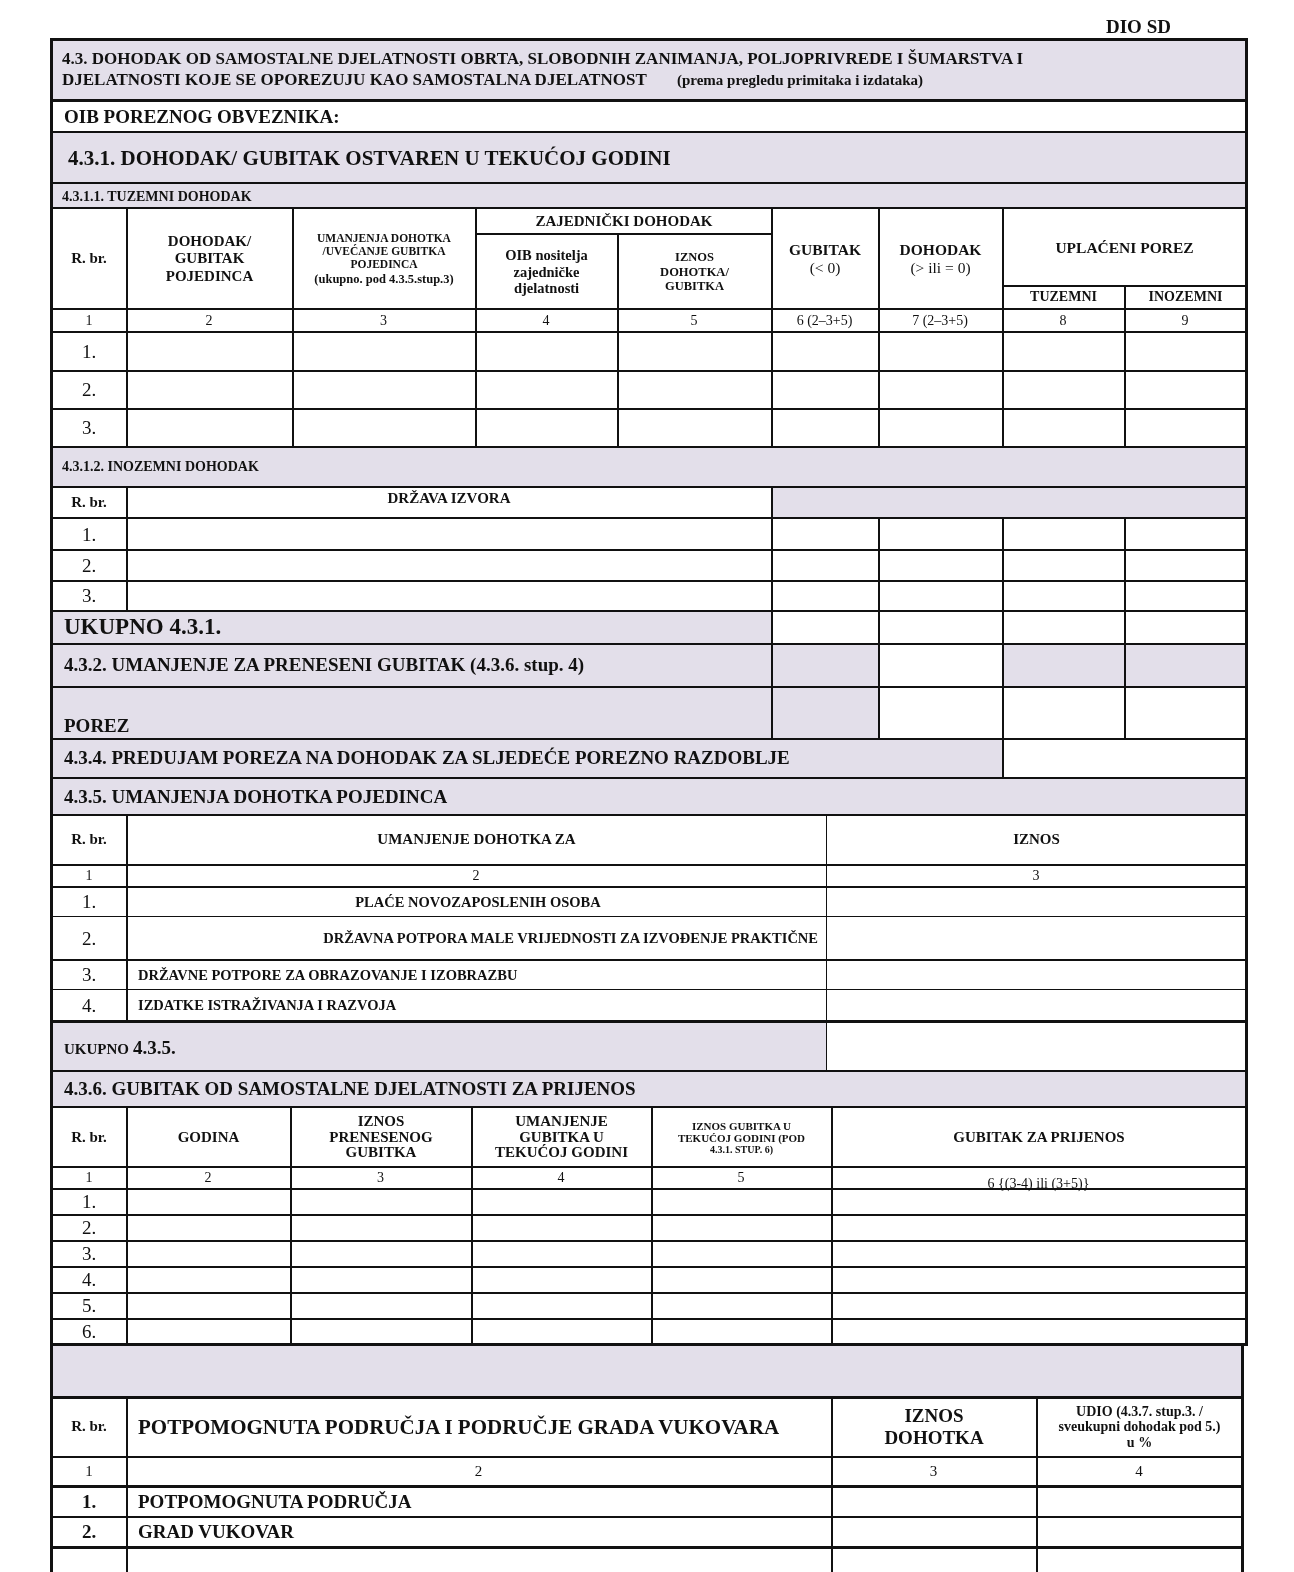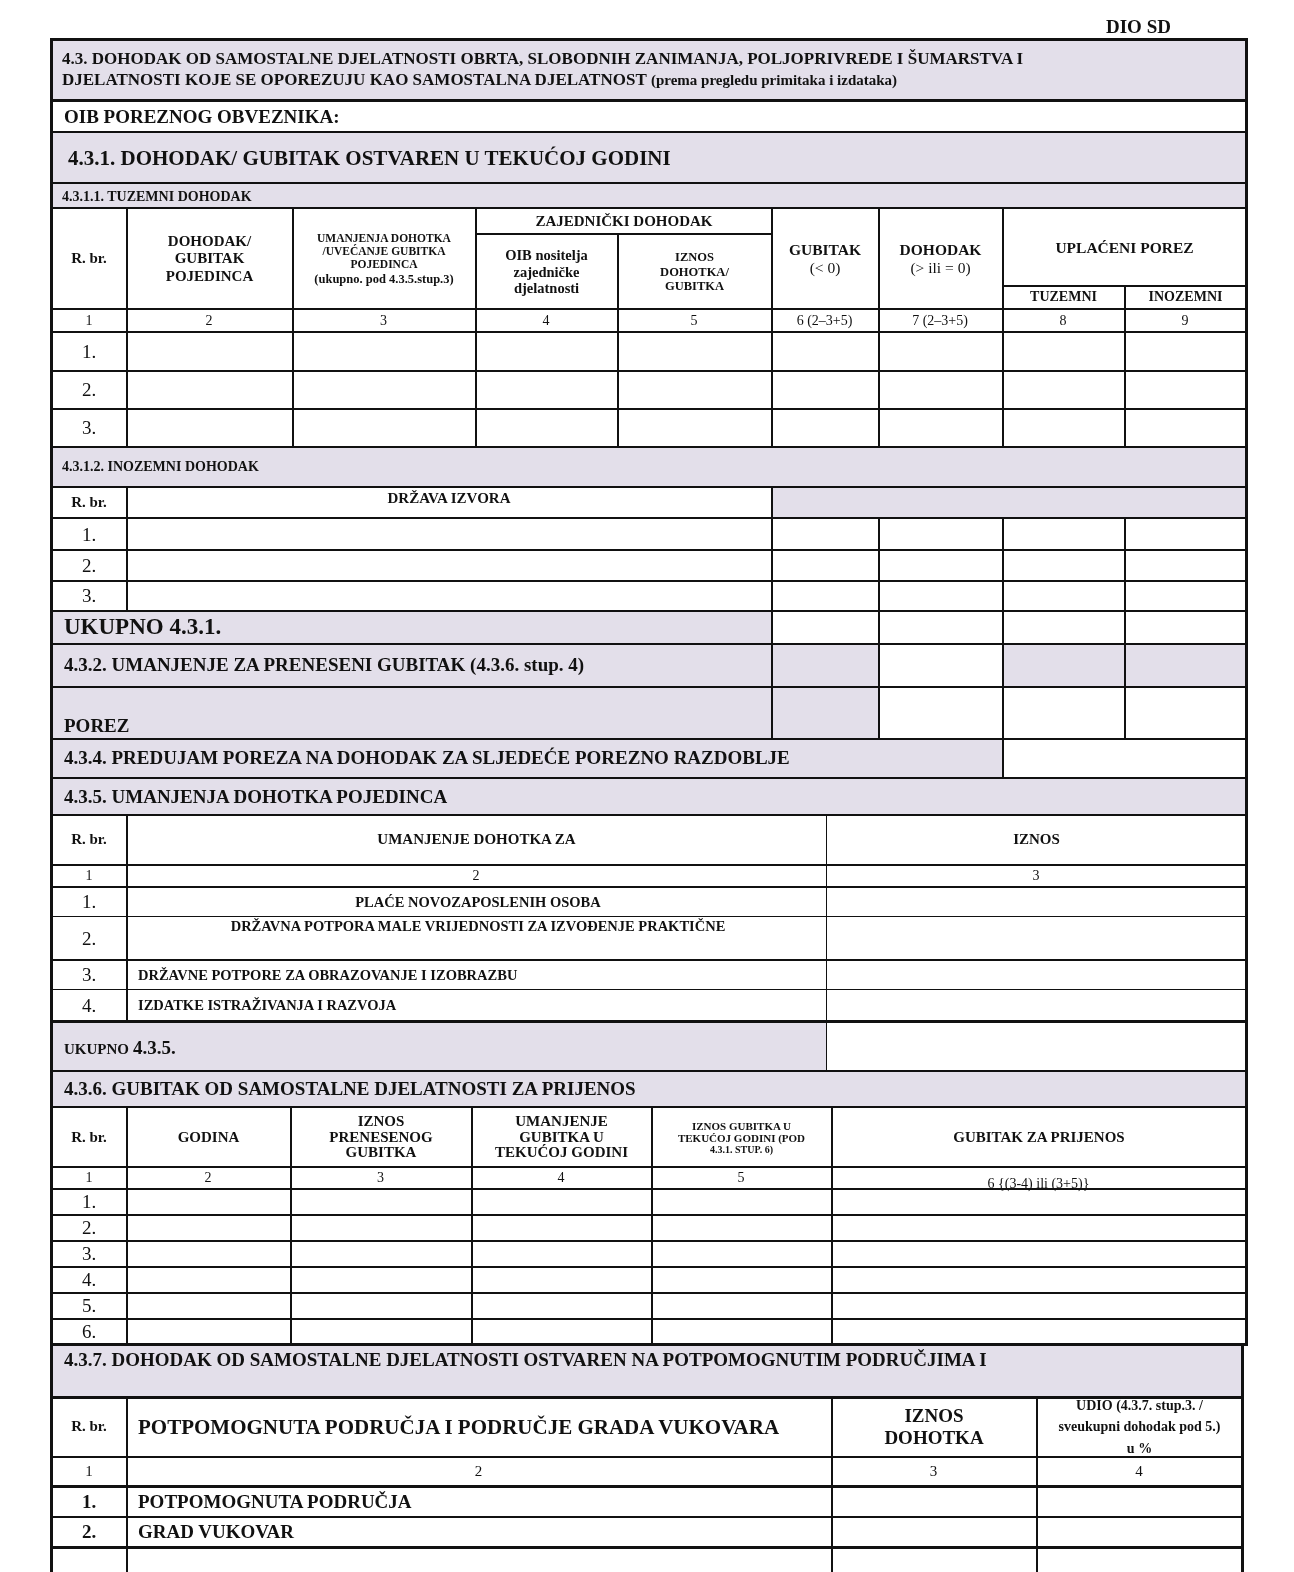--- a/index.html
+++ b/index.html
@@ -18,21 +18,21 @@
   </style>
 </head>
 <body>
 
 <div class="txt b" style="left:1106px; top:16px; font-size:19px;">DIO SD</div>
 
 <div class="abs shade" style="left:52px; top:40px; width:1194px; height:59px;"></div>
 <div class="txt" style="left:62px; top:48px; font-size:17px; line-height:21px;">
   <b>4.3. DOHODAK OD SAMOSTALNE DJELATNOSTI OBRTA, SLOBODNIH ZANIMANJA, POLJOPRIVREDE I ŠUMARSTVA I</b><br>
   <b>DJELATNOSTI KOJE SE OPOREZUJU KAO SAMOSTALNA DJELATNOST</b>
-  <b style="font-size:15px;">(prema pregledu primitaka i izdataka)</b>
+  <b style="font-size:15px;margin-left:26px;">(prema pregledu primitaka i izdataka)</b>
 </div>
 
 <div class="abs white" style="left:52px; top:101px; width:1194px; height:31px;"></div>
 <div class="txt b" style="left:64px; top:106px; font-size:19px;">OIB POREZNOG OBVEZNIKA:</div>
 <div class="abs cell-input" style="left:400px; top:104px; width:840px; height:26px;"></div>
 
 <div class="abs shade" style="left:52px; top:133px; width:1194px; height:50px;"></div>
 <div class="txt b" style="left:68px; top:146px; font-size:21px;">4.3.1. DOHODAK/ GUBITAK OSTVAREN U TEKUĆOJ GODINI</div>
 
 <div class="abs shade" style="left:52px; top:184px; width:1194px; height:24px;"></div>
@@ -178,21 +178,21 @@
     <div class="abs c" style="left:126px; top:866px; width:700px; height:20px; font-size:14px;">2</div>
     <div class="abs c" style="left:826px; top:866px; width:420px; height:20px; font-size:14px;">3</div>
   </div>
 <div id="rows-5">
     <div class="abs c" style="left:52px; top:887px; width:74px; height:30px; font-size:19px;">1.</div>
     <div class="abs b" style="left:138px; top:887px; width:680px; height:30px; font-size:14.5px; display:flex; flex-direction:column; justify-content:center; line-height:1.25;align-items:center;">
       <span>PLAĆE NOVOZAPOSLENIH OSOBA</span>
     </div>
     <div class="abs cell-input" style="left:828px; top:889px; width:417px; height:27px;"></div>
     <div class="abs c" style="left:52px; top:917px; width:74px; height:43px; font-size:19px;">2.</div>
-    <div class="abs b" style="left:138px; top:917px; width:680px; height:43px; font-size:14.5px; display:flex; flex-direction:row; justify-content:center; line-height:1.25;">
+    <div class="abs b" style="left:138px; top:917px; width:680px; height:43px; font-size:14.5px; display:flex; flex-direction:column; justify-content:center; line-height:1.25;text-align:right;">
       <span>DRŽAVNA POTPORA MALE VRIJEDNOSTI ZA IZVOĐENJE PRAKTIČNE</span>
     </div>
     <div class="abs cell-input" style="left:828px; top:919px; width:417px; height:40px;"></div>
     <div class="abs c" style="left:52px; top:960px; width:74px; height:30px; font-size:19px;">3.</div>
     <div class="abs b" style="left:138px; top:960px; width:680px; height:30px; font-size:14.5px; display:flex; flex-direction:column; justify-content:center; line-height:1.25;">
       <span>DRŽAVNE POTPORE ZA OBRAZOVANJE I IZOBRAZBU</span>
     </div>
     <div class="abs cell-input" style="left:828px; top:962px; width:417px; height:27px;"></div>
     <div class="abs c" style="left:52px; top:990px; width:74px; height:31px; font-size:19px;">4.</div>
     <div class="abs b" style="left:138px; top:990px; width:680px; height:31px; font-size:14.5px; display:flex; flex-direction:column; justify-content:center; line-height:1.25;">
@@ -269,29 +269,29 @@
     <div class="abs c" style="left:52px; top:1319px; width:74px; height:25px; font-size:19px;">6.</div>
     <div class="abs cell-input" style="left:128px; top:1321px; width:161px; height:22px;"></div>
     <div class="abs cell-input" style="left:292px; top:1321px; width:178px; height:22px;"></div>
     <div class="abs cell-input" style="left:473px; top:1321px; width:177px; height:22px;"></div>
     <div class="abs cell-input" style="left:653px; top:1321px; width:177px; height:22px;"></div>
     <div class="abs cell-input" style="left:833px; top:1321px; width:412px; height:22px;"></div>
   </div>
 
 <div class="abs shade" style="left:52px; top:1346px; width:1190px; height:50px;"></div>
 <div class="txt b" style="left:64px; top:1348px; font-size:19px; line-height:24px;">
-  <span>4.3.7. DOHODAK OD SAMOSTALNE DJELATNOSTI OSTVAREN NA POTPOMOGNUTIM PODRUČJIMA I</span><br>
+  <br>
 </div>
 <div class="abs c hdr" style="left:52px; top:1398px; width:74px; height:58px; font-size:15px;">R. br.</div>
 <div class="abs l hdr" style="left:128px; top:1398px; width:702px; height:58px; font-size:21px;">POTPOMOGNUTA PODRUČJA I PODRUČJE GRADA VUKOVARA</div>
 <div class="abs c hdr" style="left:832px; top:1398px; width:204px; height:58px; font-size:19px; flex-direction:column;">
   <span>IZNOS</span>
   <span>DOHOTKA</span>
 </div>
-<div class="abs c hdr" style="left:1037px; top:1398px; width:205px; height:58px; font-size:14px; flex-direction:column; line-height:1.1;justify-content:space-between;">
+<div class="abs c hdr" style="left:1037px; top:1398px; width:205px; height:58px; font-size:14px; flex-direction:column; line-height:1.1;">
   <span>UDIO (4.3.7. stup.3. /</span>
   <span>sveukupni dohodak pod 5.)</span>
   <span>u %</span>
 </div>
 <div id="colnums-7">
     <div class="abs c" style="left:52px; top:1459px; width:74px; height:25px; font-size:15px;">1</div>
     <div class="abs c" style="left:126px; top:1459px; width:705px; height:25px; font-size:15px;">2</div>
     <div class="abs c" style="left:831px; top:1459px; width:205px; height:25px; font-size:15px;">3</div>
     <div class="abs c" style="left:1036px; top:1459px; width:206px; height:25px; font-size:15px;">4</div>
   </div>

